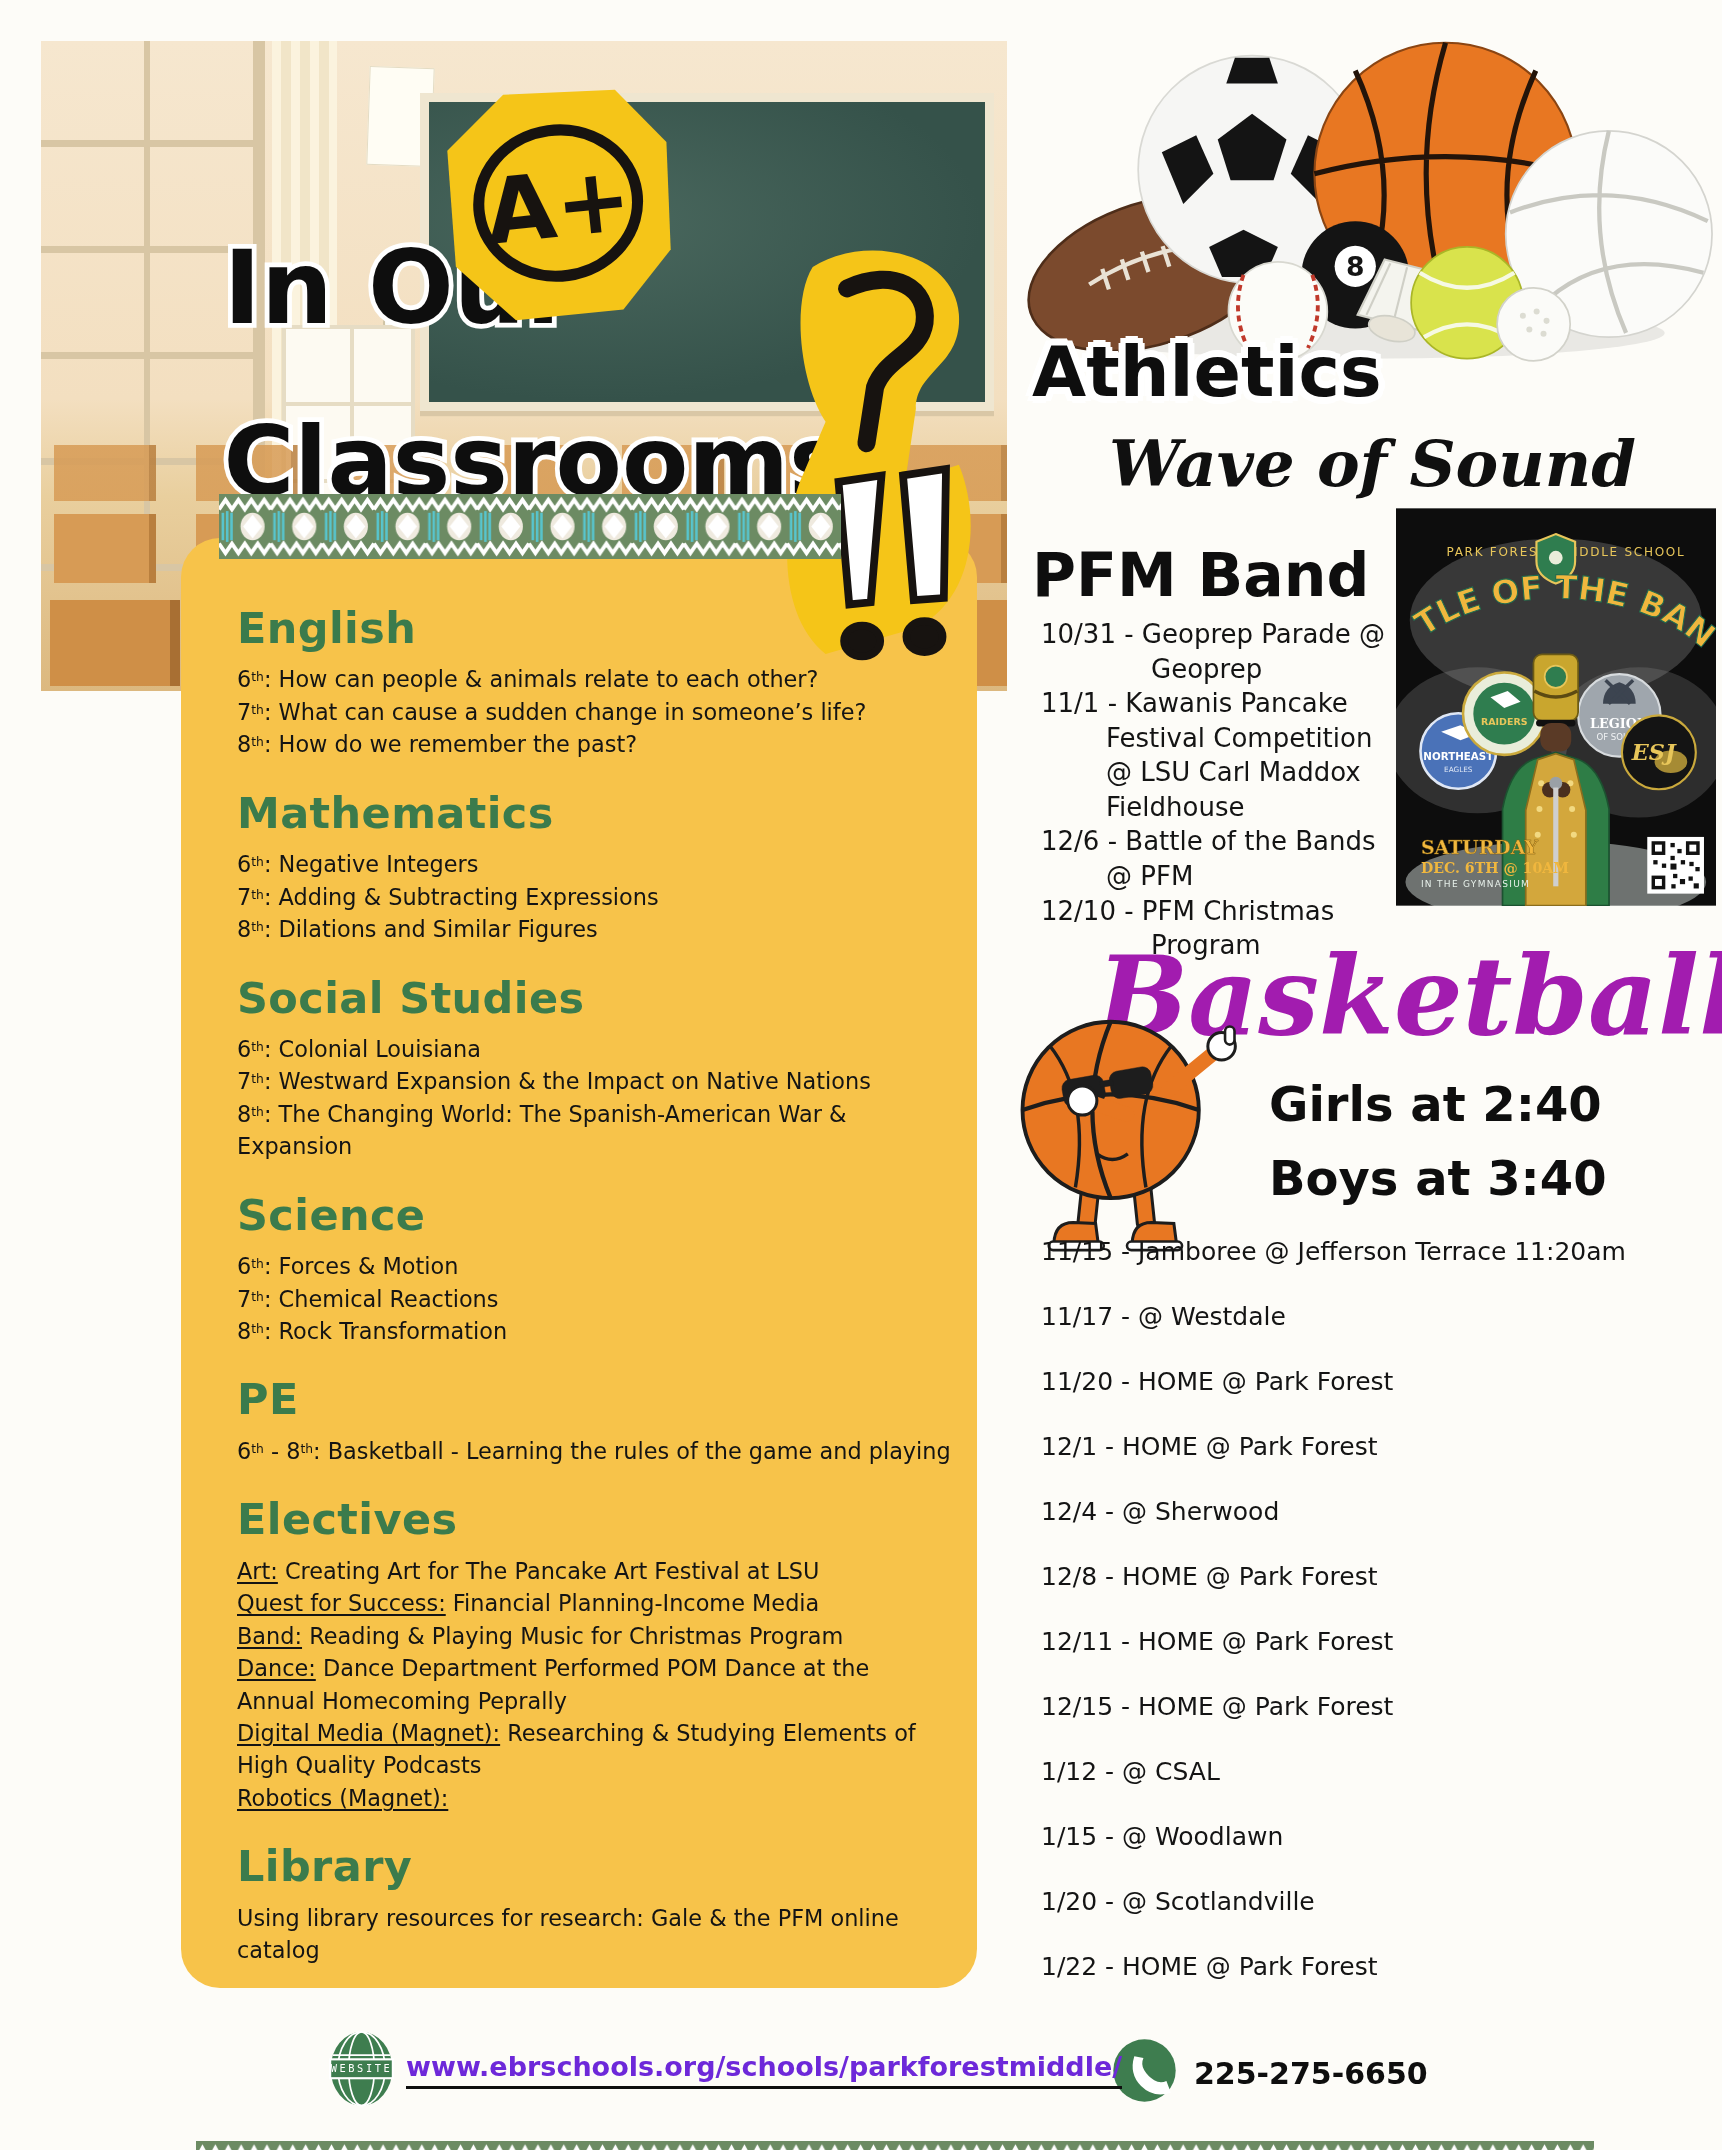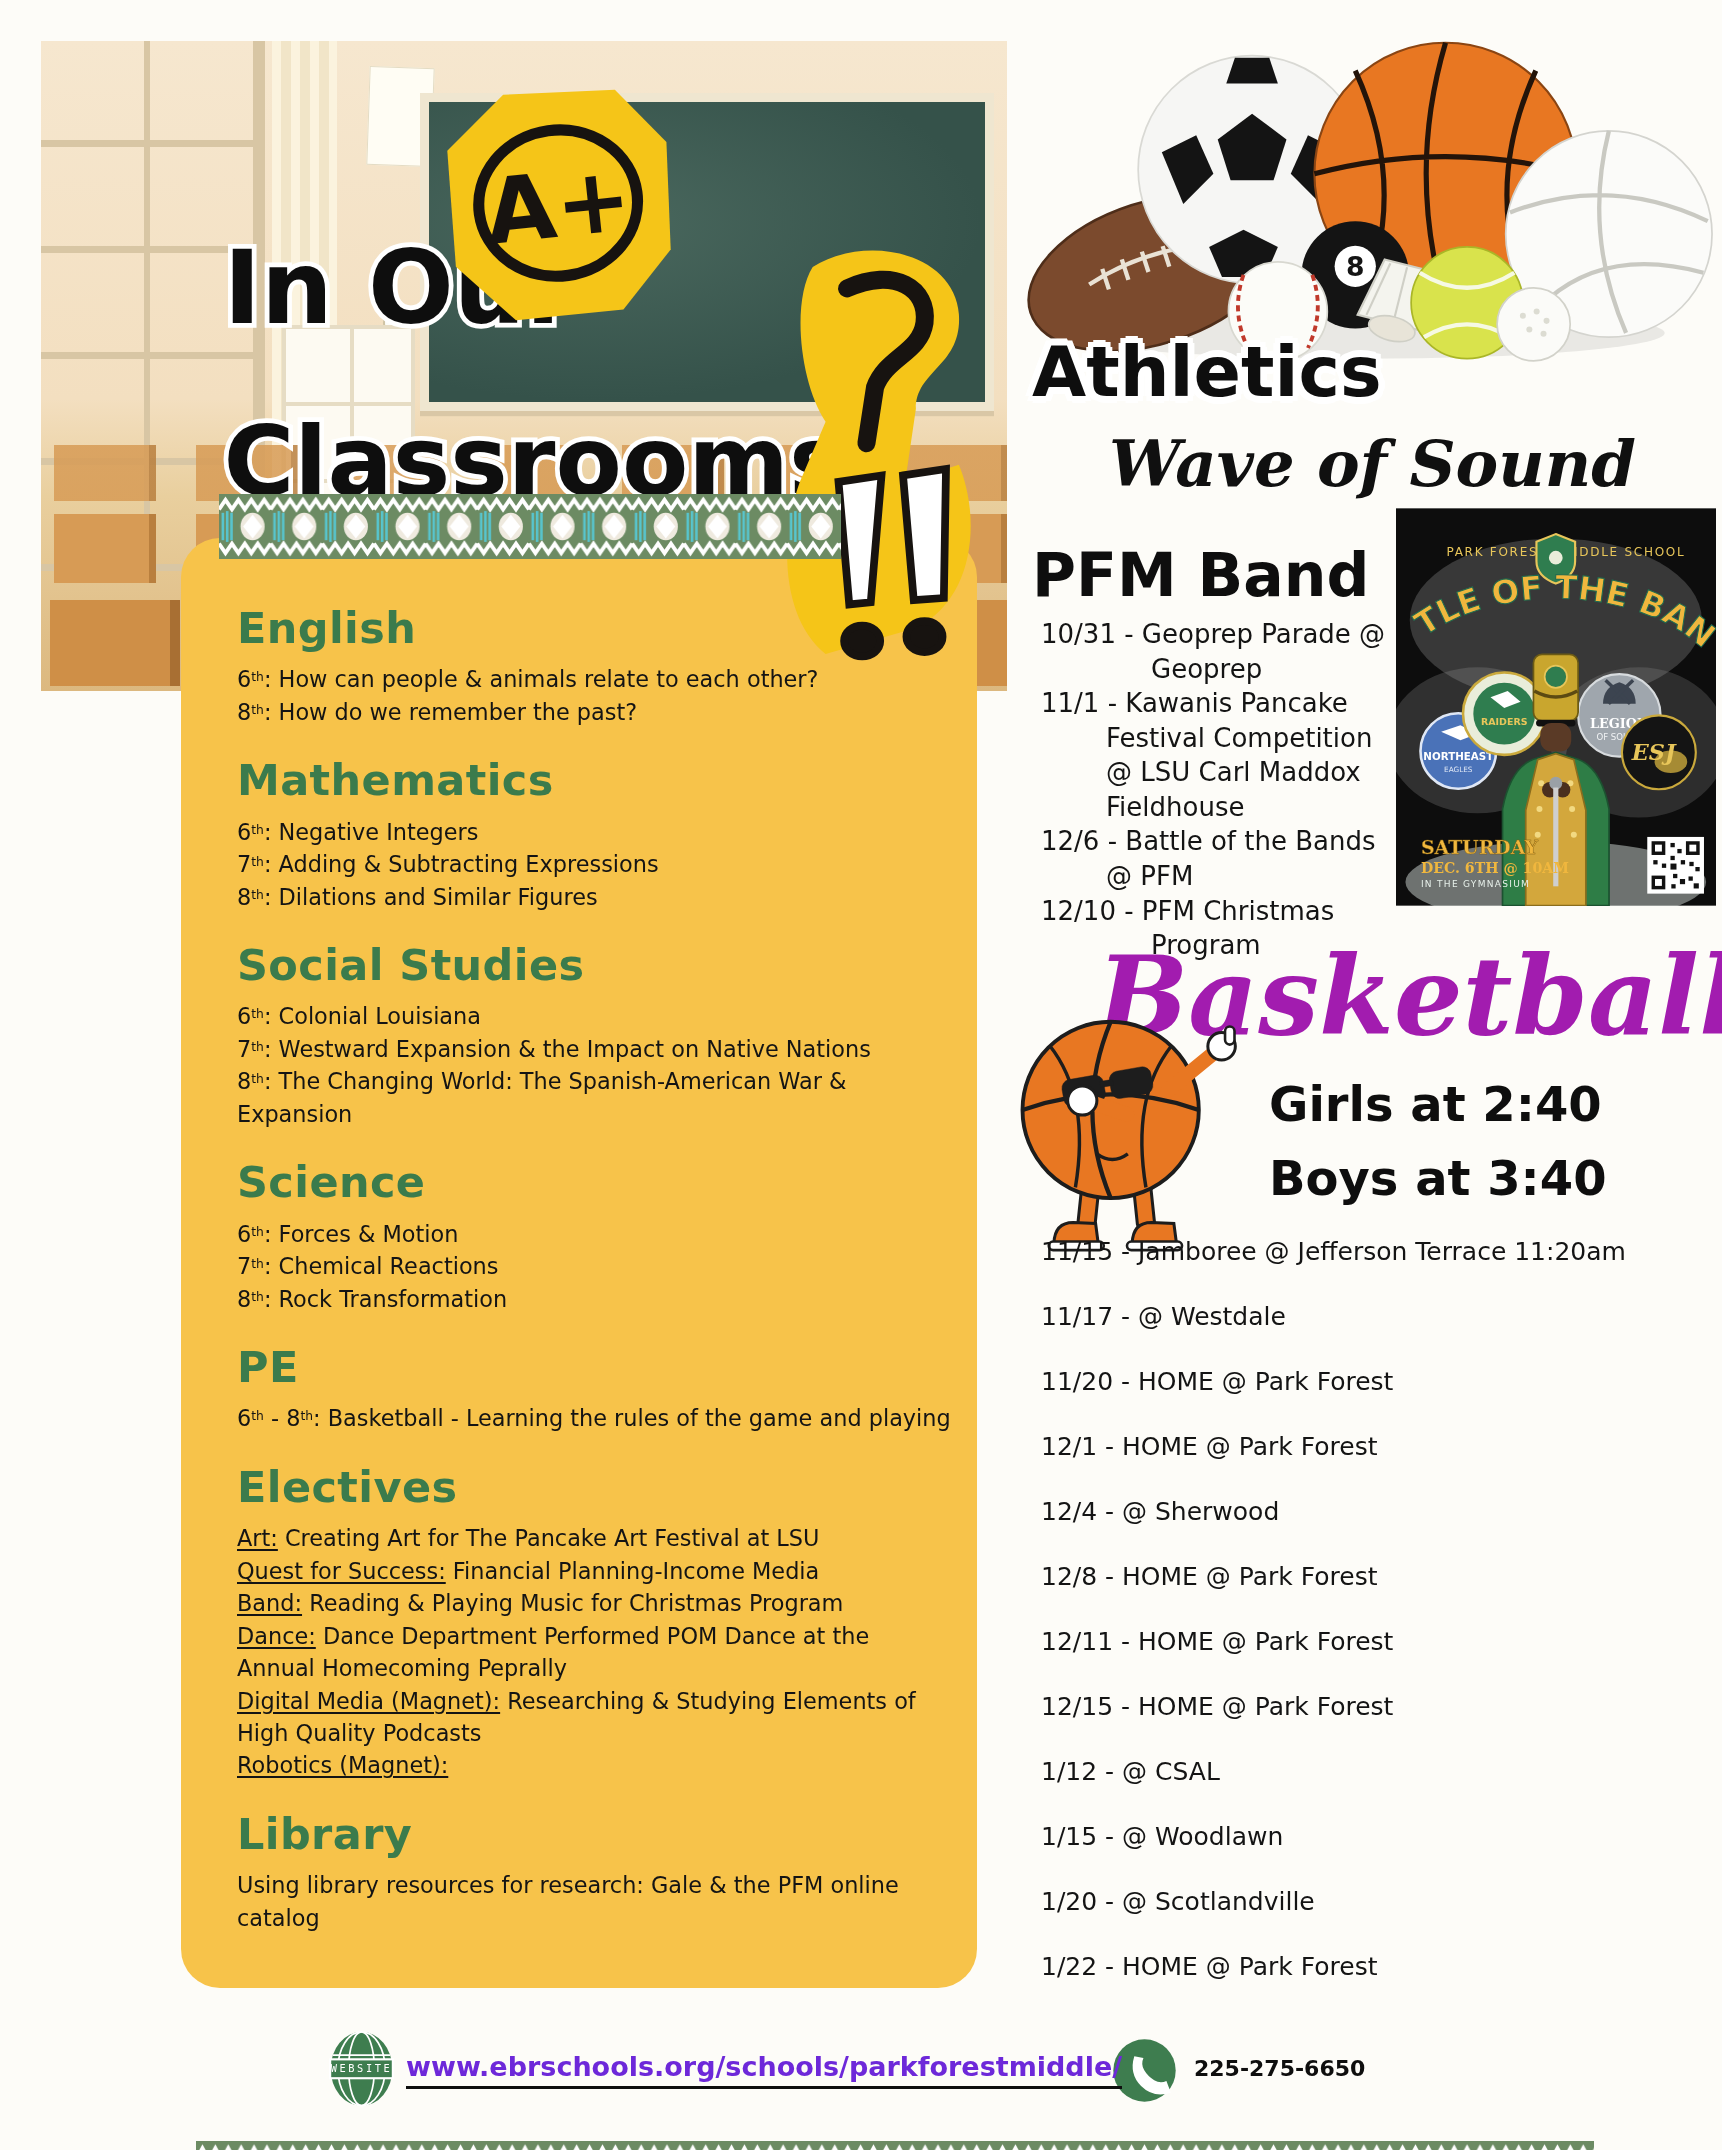--- a/index.html
+++ b/index.html
@@ -75,21 +75,21 @@
   .dab-svg{position:absolute;left:998px;top:985px;width:258px;height:280px;z-index:2}
   .times{position:absolute;left:1269px;top:1067px;width:456px;font-size:48px;font-weight:bold;color:#0e0e0e;line-height:1.55;z-index:2}
   .bb-sched{position:absolute;left:1041px;top:1239px;width:675px;z-index:2}
   .bb-line{font-size:25px;line-height:1;margin-bottom:40px;color:var(--text-black)}
 
   
   .globe-svg{position:absolute;left:325px;top:2029px;width:73px;height:80px}
   .url{position:absolute;left:406px;top:2051px;font-size:27px;font-weight:bold;color:#6d28d9;
        border-bottom:3.4px solid #0e0e0e;padding-bottom:4.3px;z-index:2}
   .phone-svg{position:absolute;left:1112px;top:2038px;width:65px;height:65px}
-  .phone-num{position:absolute;left:1194px;top:2056px;font-size:22px;font-weight:bold;color:#0e0e0e}
+  .phone-num{position:absolute;left:1194px;top:2056px;font-size:30px;font-weight:bold;color:#0e0e0e}
 </style>
 </head>
 <body>
 
 <div class="page">
 
   <div class="photo">
     <div class="window"></div>
     <div class="curtain"></div>
     <div class="paper"></div>
@@ -140,20 +140,21 @@
         </pattern>
       </defs>
       <rect width="1445" height="152" fill="url(#rib-a)"></rect>
     </svg>
   </div>
 
   <div class="card">
     <div id="sections">
         <div class="sec-heading">English</div>
         <div class="sec-line"><span>6</span><span class="sup">th</span><span>: How can people &amp; animals relate to each other?</span></div>
+        <div class="sec-line"><span>7</span><span class="sup">th</span><span>: What can cause a sudden change in someone’s life?</span></div>
         <div class="sec-line"><span>8</span><span class="sup">th</span><span>: How do we remember the past?</span></div>
         <div class="sec-heading">Mathematics</div>
         <div class="sec-line"><span>6</span><span class="sup">th</span><span>: Negative Integers</span></div>
         <div class="sec-line"><span>7</span><span class="sup">th</span><span>: Adding &amp; Subtracting Expressions</span></div>
         <div class="sec-line"><span>8</span><span class="sup">th</span><span>: Dilations and Similar Figures</span></div>
         <div class="sec-heading">Social Studies</div>
         <div class="sec-line"><span>6</span><span class="sup">th</span><span>: Colonial Louisiana</span></div>
         <div class="sec-line"><span>7</span><span class="sup">th</span><span>: Westward Expansion &amp; the Impact on Native Nations</span></div>
         <div class="sec-line"><span>8</span><span class="sup">th</span><span>: The Changing World: The Spanish-American War &amp; Expansion</span></div>
         <div class="sec-heading">Science</div>

